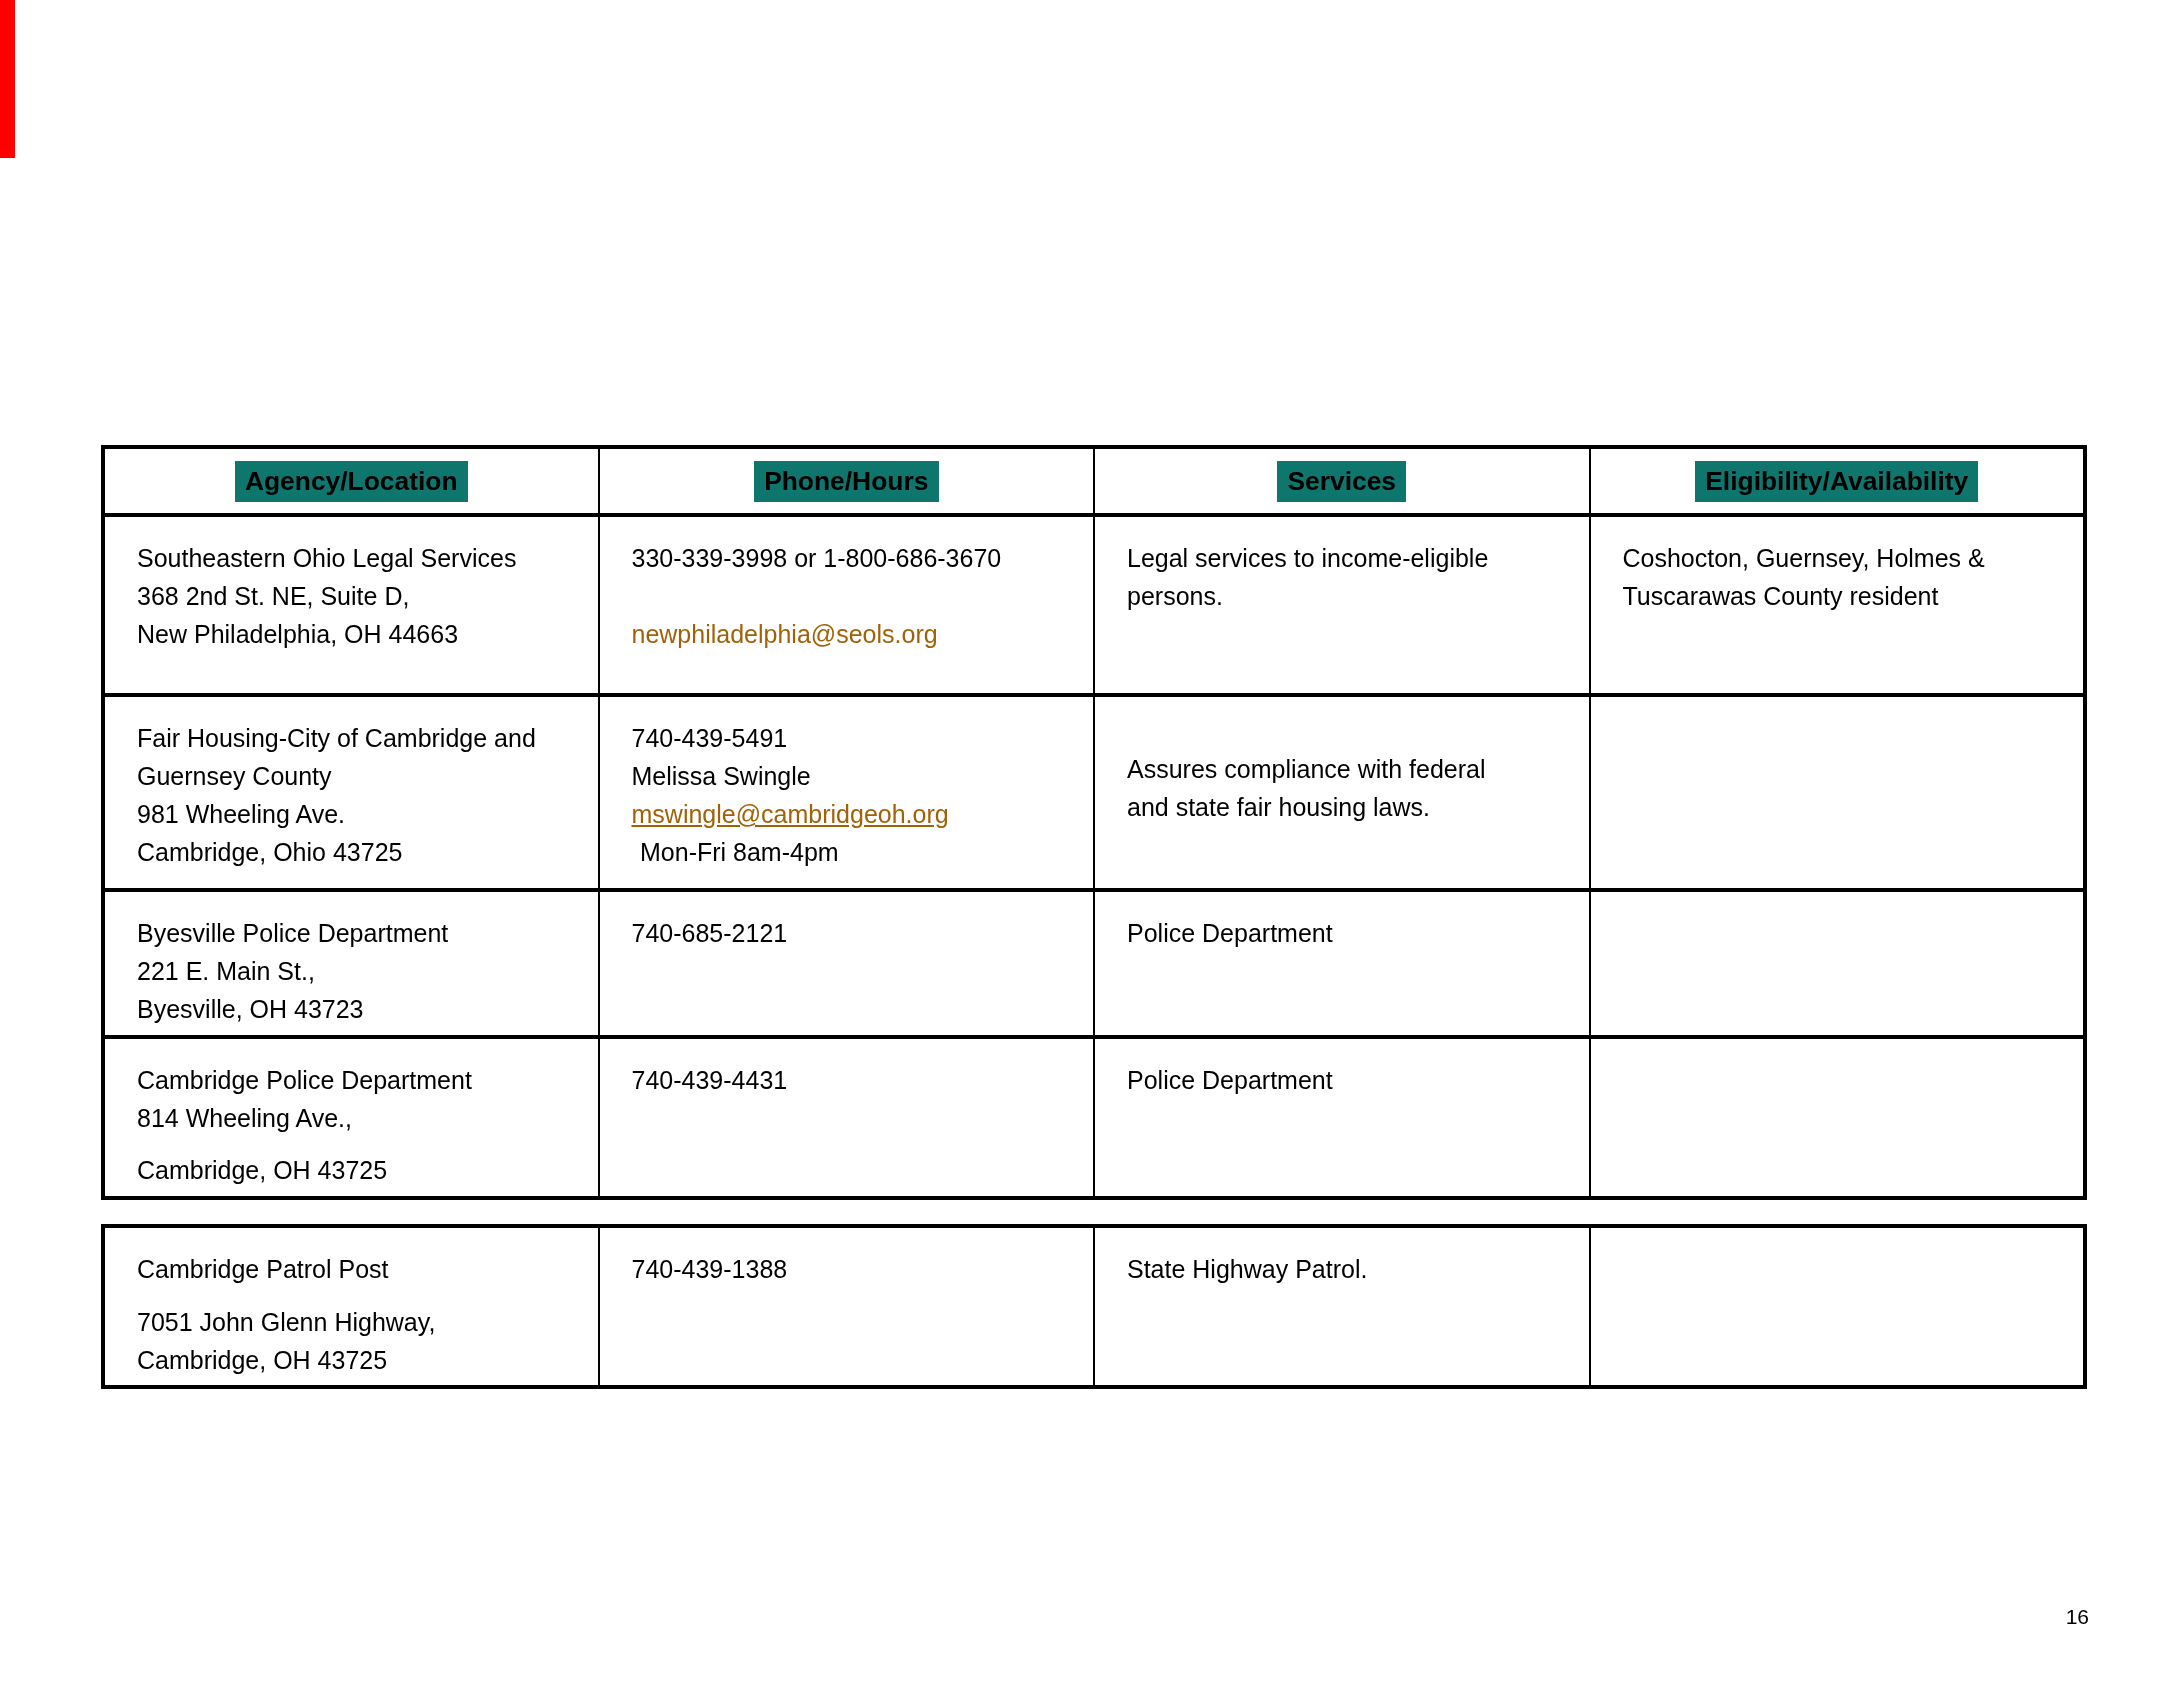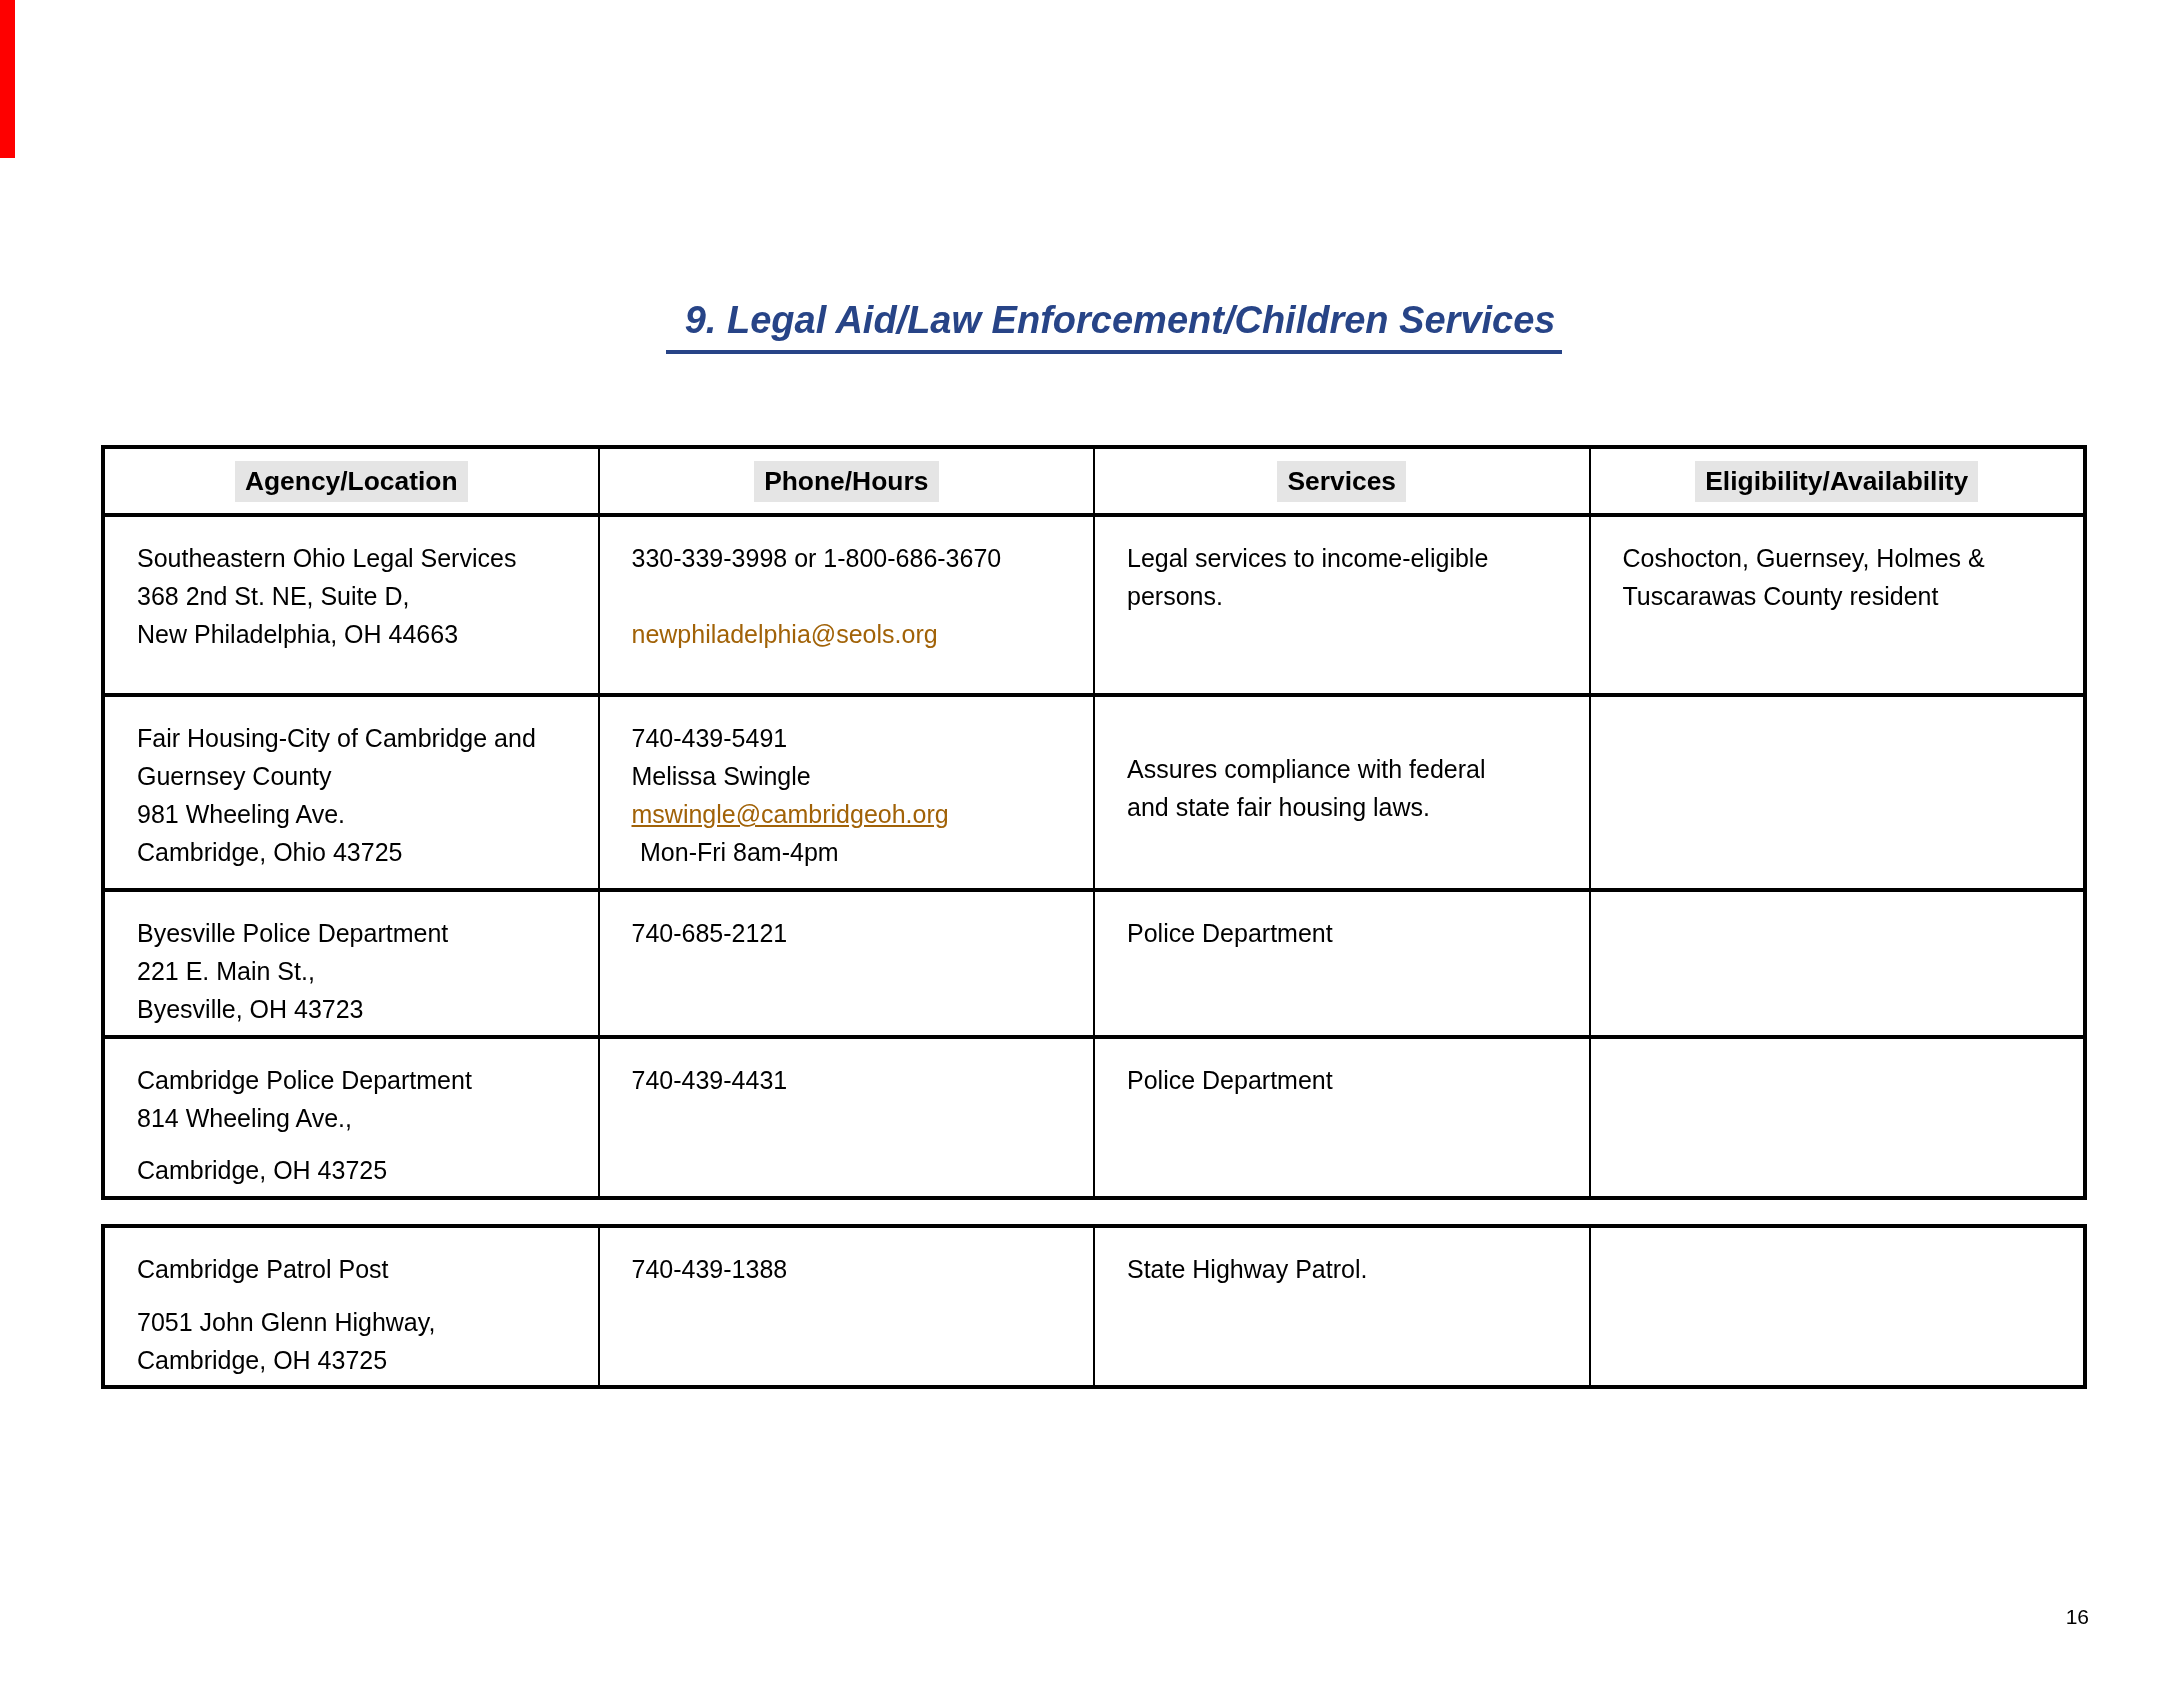--- a/index.html
+++ b/index.html
@@ -24,21 +24,21 @@
   }
   table.t1 { top:445px; }
   table.t2 { top:1224px; }
   .svc-table col { width:25%; }
   .svc-table td, .svc-table th {
     border:2.6px solid #000; border-top-width:4.3px; border-bottom-width:4.3px;
     vertical-align:top; overflow:hidden;
   }
   .svc-table th { vertical-align:middle; text-align:center; padding:0; }
   .hl {
-    display:inline-block; background:#e5e5e5; padding:6px 10.2px;
+    display:inline-block; background:#0f766e; padding:6px 10.2px;
     font-weight:bold; font-size:26.4px; line-height:29px;
   }
   .svc-table td { padding:22px 15.3px 6.8px 32px; font-size:25px; line-height:38px; }
   tr.h-hdr { height:68px; }
   tr.h-r1 { height:180px; }
   tr.h-r2 { height:195px; }
   tr.h-r3 { height:131px; }
   tr.h-r4 { height:143px; }
   tr.h-t2 { height:136px; }
 
@@ -53,23 +53,20 @@
 
   .pagenum { position:absolute; top:1600px; right:92px; font-size:21px; line-height:34px; }
 </style>
 </head>
 <body>
 
 <div class="page">
 
   <div class="red-bar"></div>
 
-  <div class="title-wrap">
-    <span class="title">9. Legal Aid/Law Enforcement/Children Services</span>
-  </div>
 
   <table class="svc-table t1">
     <colgroup>
         <col>
         <col>
         <col>
         <col>
       </colgroup>
     <tbody>
         <tr class="h-hdr">

